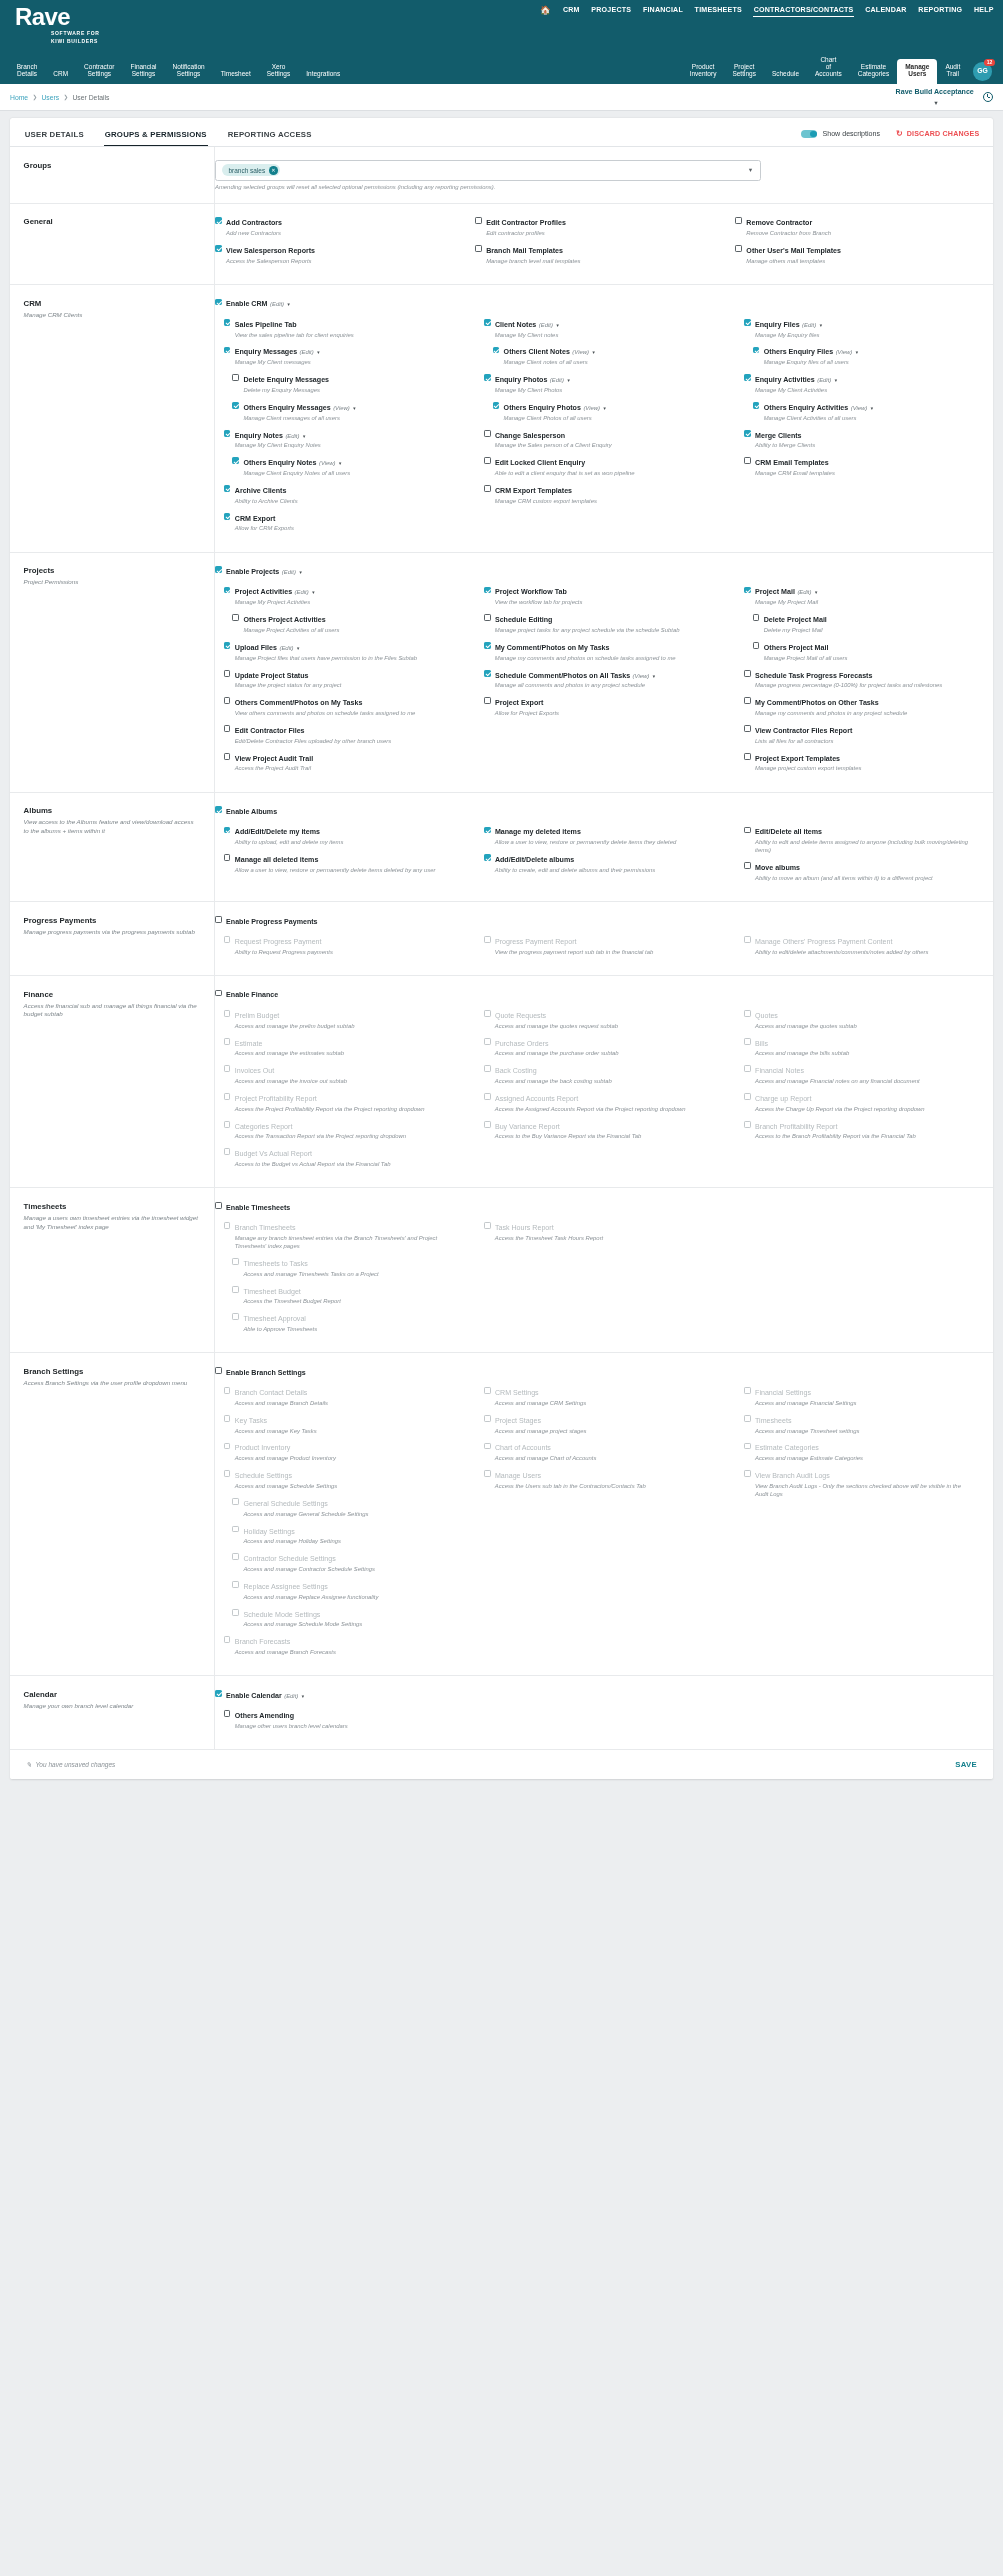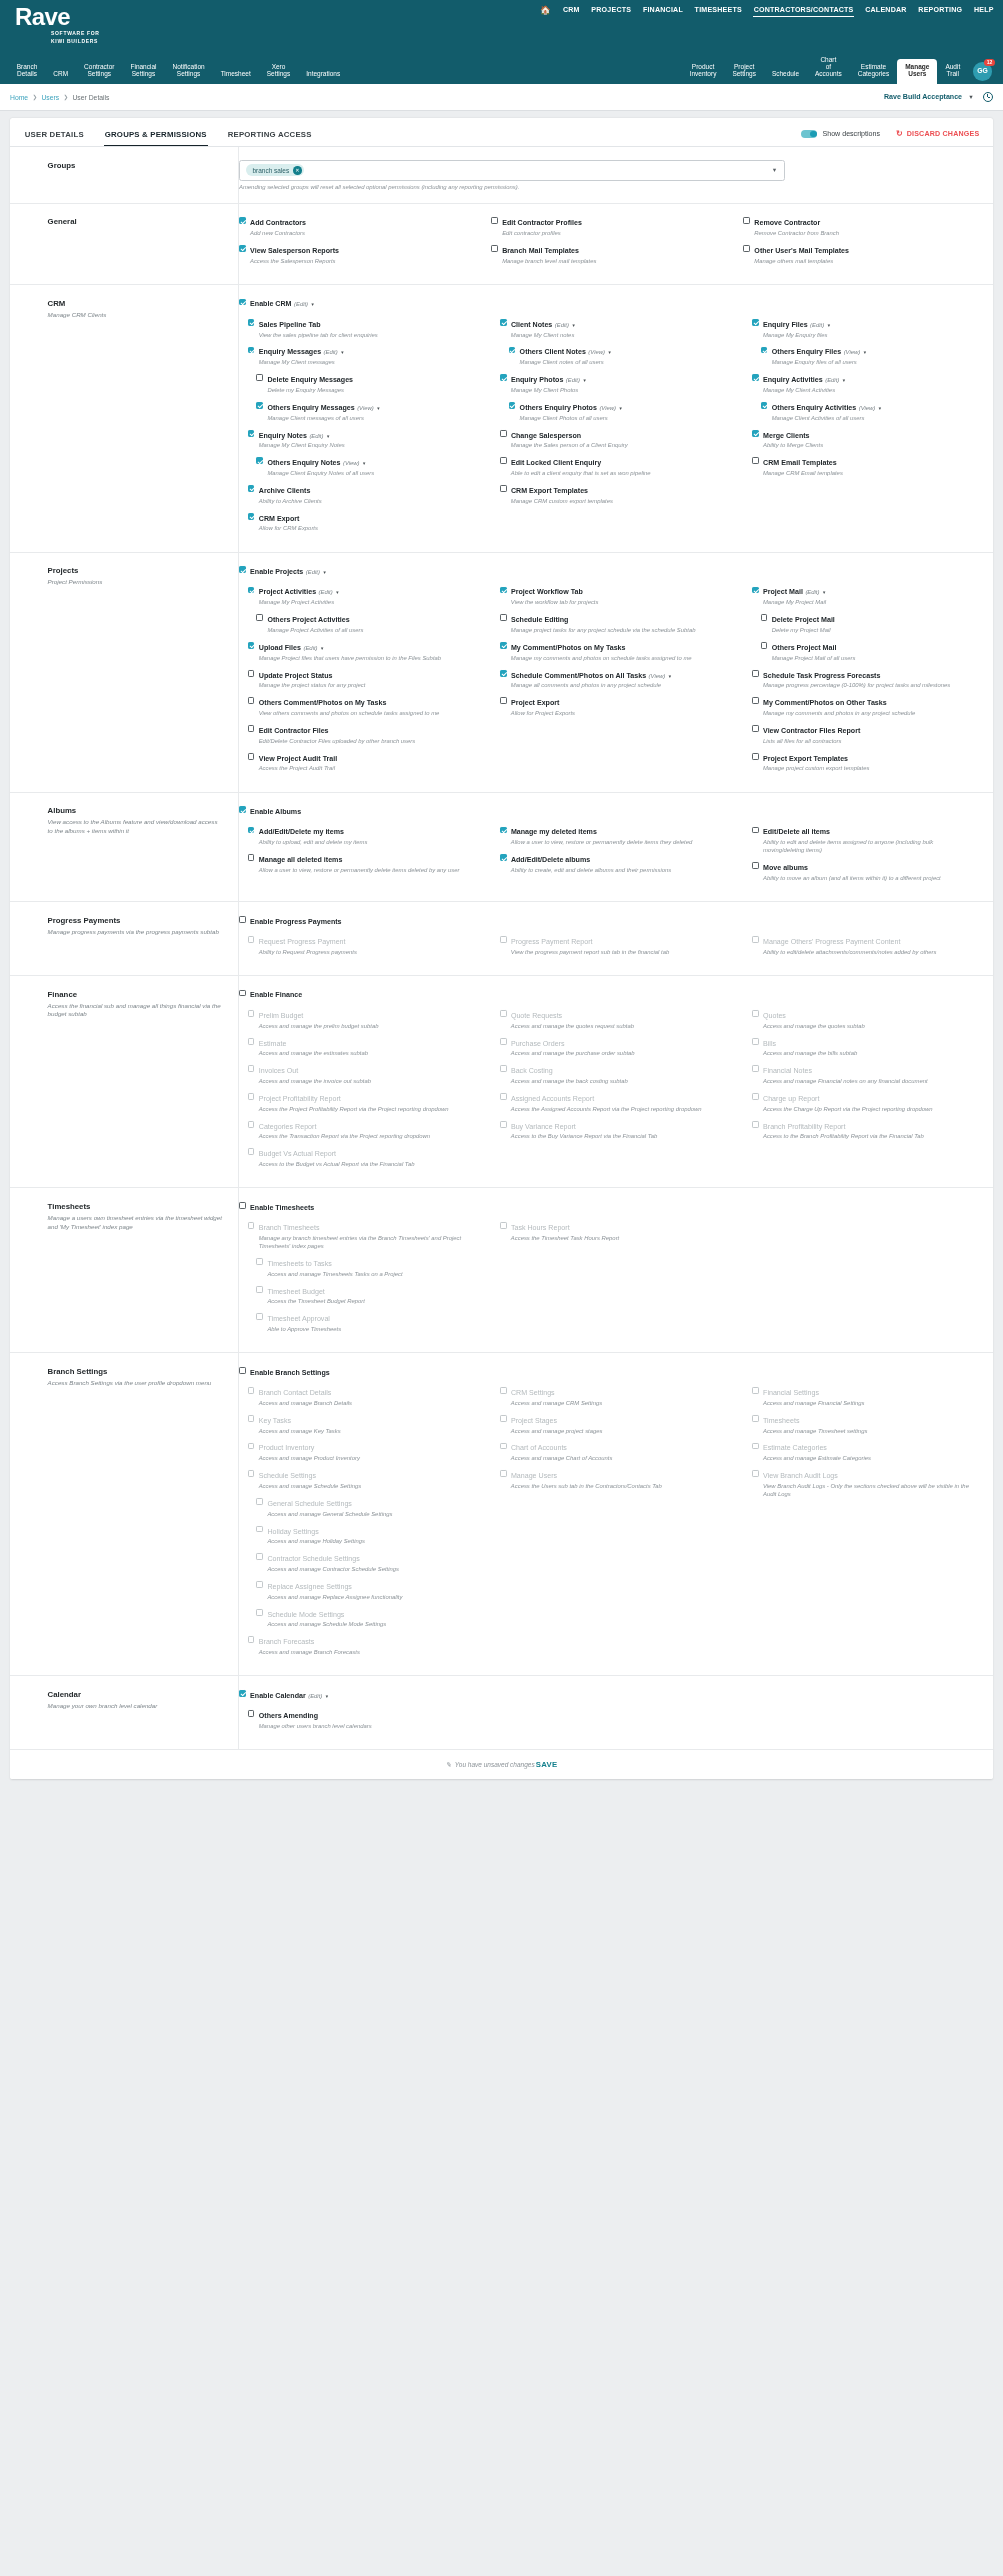--- a/index.html
+++ b/index.html
@@ -60,21 +60,21 @@
   
   .crumbbar{
     background:#fff; height:27px; display:flex; align-items:center;
     padding:0 10px; border-bottom:0.6px solid #dcdfe2;
   }
   .crumbs{display:flex; align-items:center; gap:4.3px; font-size:6.8px;}
   .crumbs a{color:#3da3bd; text-decoration:none;}
   .crumbs .sep{color:#9aa3a8; font-size:5.6px;}
   .crumbs .cur{color:#6a7175;}
   .crumb-right{margin-left:auto; display:flex; align-items:center; gap:8.7px;}
-  .branch-sel{color:#125c6b; font-size:7.1px; font-weight:bold; display:flex; align-items:center; gap:3.7px; cursor:pointer;}
+  .branch-sel{color:#125c6b; font-size:7.1px; font-weight:bold; display:flex; align-items:center; gap:3.7px; cursor:pointer;flex-direction:column;}
   .clock-ico{width:10.5px;height:10.5px;border:1px solid #125c6b;border-radius:50%;position:relative;}
   .clock-ico:before{content:"";position:absolute;left:3.8px;top:1.6px;width:0.9px;height:3.1px;background:#125c6b;}
   .clock-ico:after{content:"";position:absolute;left:4.2px;top:4.3px;width:2.5px;height:0.9px;background:#125c6b;}
   
   .page{padding:7.4px 10px 0 10px;}
   .card{background:#fff; border-radius:2.5px; box-shadow:0 0.6px 1.9px rgba(0,0,0,.12); overflow:hidden;}
   .tabsrow{
     display:flex; align-items:center; padding:8.7px 13.6px 0 13.6px; border-bottom:0.6px solid #e2e5e8;
   }
   .tab{
@@ -87,21 +87,21 @@
   .toggle{
     width:16.7px;height:8px;border-radius:4.3px;background:#6cc4d0;position:relative;cursor:pointer;
   }
   .toggle:after{content:"";position:absolute;right:0.6px;top:0.6px;width:6.8px;height:6.8px;border-radius:50%;background:#1b9cb4;}
   .discard{color:#ec4e52; font-size:7.1px; font-weight:bold; letter-spacing:0.2px; display:flex; align-items:center; gap:3.7px; cursor:pointer;}
   .undo-ico{font-size:8px;line-height:1;}
   
   .section{display:flex; border-bottom:0.6px solid #e8eaec;}
   .section:last-of-type{border-bottom:none;}
   .sec-left{
-    flex:0 0 205px; padding:13.6px 15px 13.6px 13.6px; border-right:0.6px solid #e8eaec;margin-left:24px;
+    flex:0 0 205px; padding:13.6px 15px 13.6px 13.6px; border-right:0.6px solid #e8eaec;
   }
   .sec-title{font-size:7.8px; font-weight:bold; color:#24292c; margin-bottom:3.1px;}
   .sec-desc{font-size:6.2px; font-style:italic; color:#7d858a; line-height:8.7px;}
   .sec-right{flex:1 1 auto; padding:12.4px 13.6px 12.4px 0; min-width:0;}
   
   .groups-row .sec-right{padding-left:0;}
   .chipbox{
     border:0.6px solid #c8cdd1; border-radius:2.5px; height:21px;
     display:flex; align-items:center; padding:0 6.2px; position:relative;
     width:546px;
@@ -134,21 +134,21 @@
   .lbl{font-size:7.1px; font-weight:bold; color:#22282c; line-height:8.7px;}
   .lbl.dim{color:#b4babd; font-weight:normal;}
   .mode{font-size:5.9px; font-style:italic; color:#7d858a; font-weight:normal; margin-left:2.5px;}
   .dd{font-size:4.3px; color:#4c5357; margin-left:2.5px;}
   .pdesc{font-size:5.9px; font-style:italic; color:#8b9297; line-height:8px; margin:1.2px 0 0 11px; padding-right:8.7px;}
   .ind1{margin-left:8.7px;}
   .ind2{margin-left:17.4px;}
   .toplevel{margin-bottom:8.7px;}
   
   .footbar{
-    display:flex; align-items:center; justify-content:center; gap:1px;
+    display:flex; align-items:center; justify-content:space-between; gap:1px;
     padding:10px 16px; border-top:0.6px solid #e8eaec; background:#fff;
   }
   .unsaved{font-size:6.5px; color:#8b9297; font-style:italic; display:flex; align-items:center; gap:3.7px;}
   .pencil{font-size:6.8px;}
   .savebtn{color:#127f8c; font-size:7.8px; font-weight:bold; letter-spacing:0.3px; cursor:pointer;}
   .tail{height:13.6px;}
 </style>
 </head>
 <body>
 

